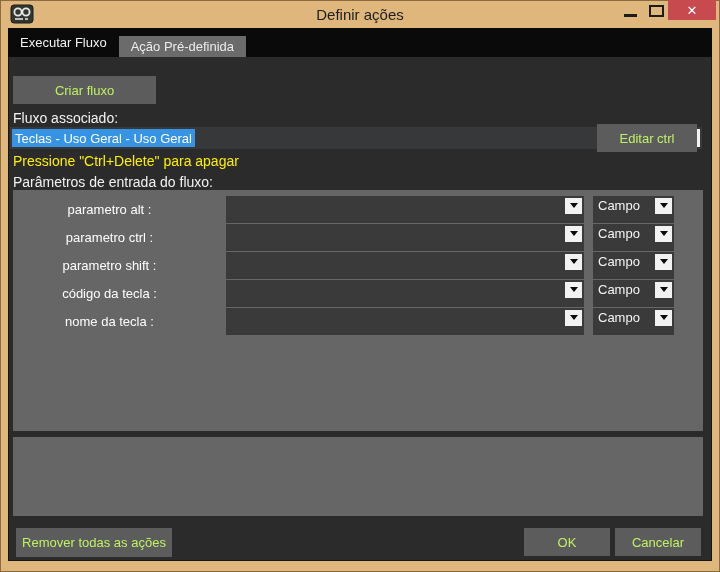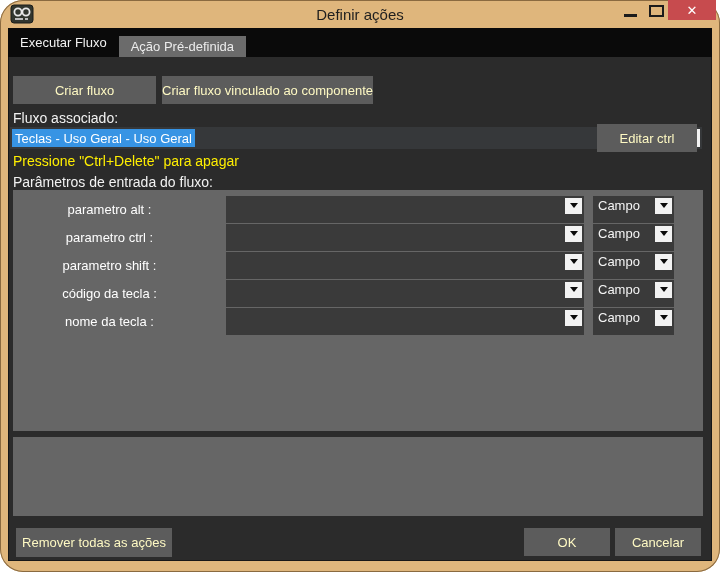--- a/index.html
+++ b/index.html
@@ -6,21 +6,20 @@
   body{
     width:720px;height:572px;overflow:hidden;
     font-family:"Liberation Sans","DejaVu Sans",sans-serif;
     -webkit-font-smoothing:antialiased;
   }
   .window{
     position:relative;width:720px;height:572px;
     background:#dfb67c;
     box-shadow:inset 0 0 0 1px #8a6a40;
     box-sizing:border-box;
-    border-radius:23px;
   }
   
   .titlebar{position:absolute;left:0;top:0;width:100%;height:28px;}
   .app-icon{position:absolute;left:10px;top:4px;width:24px;height:20px;}
   .title{
     position:absolute;left:0;right:0;top:0;height:28px;
     display:flex;align-items:center;justify-content:center;
     font-size:15px;color:#1e1e1e;
   }
   .win-btn{position:absolute;top:0;display:flex;align-items:center;justify-content:center;cursor:default;}
@@ -41,21 +40,21 @@
   .tabbar{
     position:absolute;left:0;top:0;width:100%;height:29px;
     background:#0a0a0a;display:flex;align-items:flex-end;
   }
   .tab{font-size:13px;color:#f2f2f2;padding:0 12px;height:29px;display:flex;align-items:center;}
   .tab.active{background:#0a0a0a;}
   .tab.inactive{background:#6b6b6b;height:21px;color:#ececec;}
   .content{position:absolute;left:0;top:29px;width:704px;height:504px;}
 
   .btn{
-    position:absolute;background:#5c5c5c;color:#fef9c3;font-size:13px;
+    position:absolute;background:#5c5c5c;color:#bef264;font-size:13px;
     display:flex;align-items:center;justify-content:center;cursor:default;
   }
   .btn-criar{left:5px;top:19px;width:143px;height:28px;}
   .btn-vinculado{left:154px;top:19px;width:211px;height:28px;}
   .btn-editar{left:589px;top:67px;width:100px;height:28px;}
   .btn-remover{left:8px;top:471px;width:156px;height:29px;}
   .btn-ok{left:516px;top:471px;width:86px;height:28px;}
   .btn-cancel{left:607px;top:471px;width:86px;height:28px;}
 
   .lbl{position:absolute;color:#f2f2f2;font-size:14px;}
@@ -139,23 +138,20 @@
       <div class="tab inactive">
         <span>Ação Pré-definida</span>
       </div>
     </div>
 
     <div class="content">
 
       <div class="btn btn-criar">
         <span>Criar fluxo</span>
       </div>
-      <div class="btn btn-vinculado">
-        <span>Criar fluxo vinculado ao componente</span>
-      </div>
 
       <div class="lbl lbl-fluxo">Fluxo associado:</div>
 
       <div class="combo combo-main">
         <div class="val selected">Teclas - Uso Geral - Uso Geral</div>
         <div class="arrow-btn">
           <div class="tri"></div>
         </div>
       </div>
 

